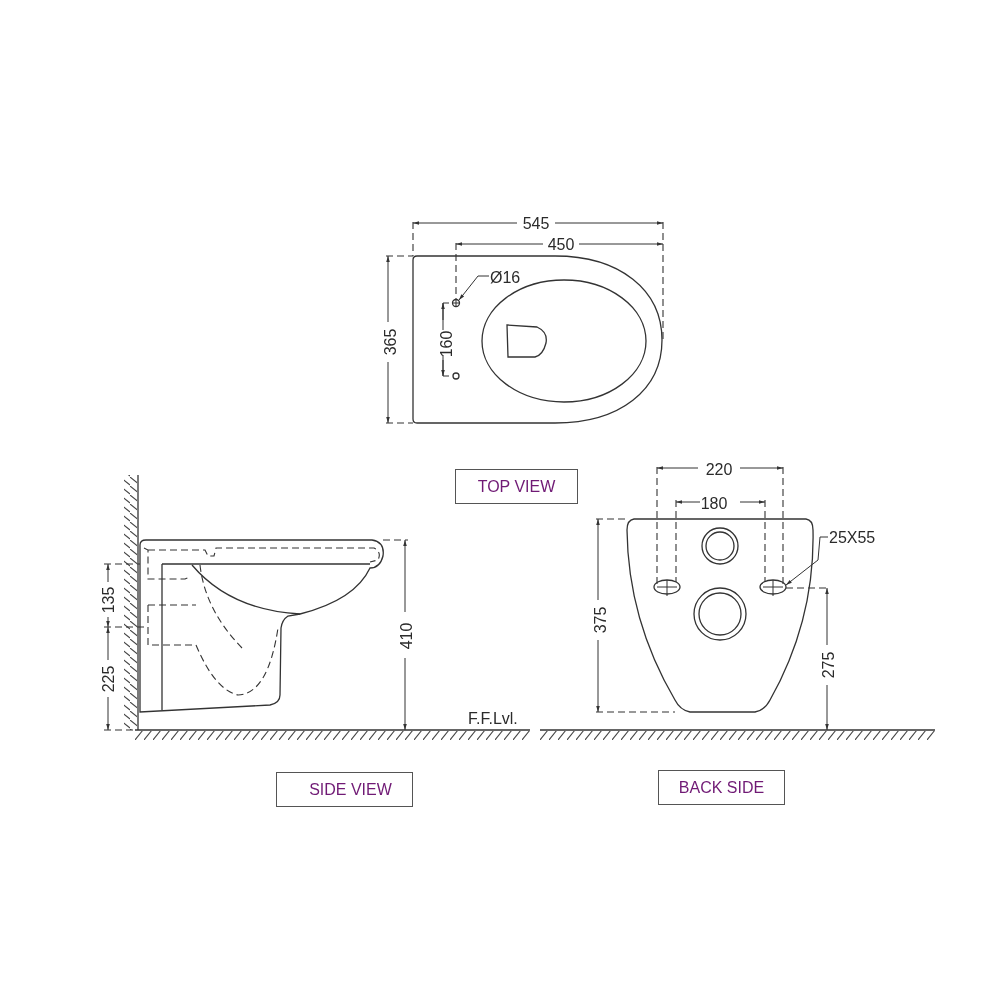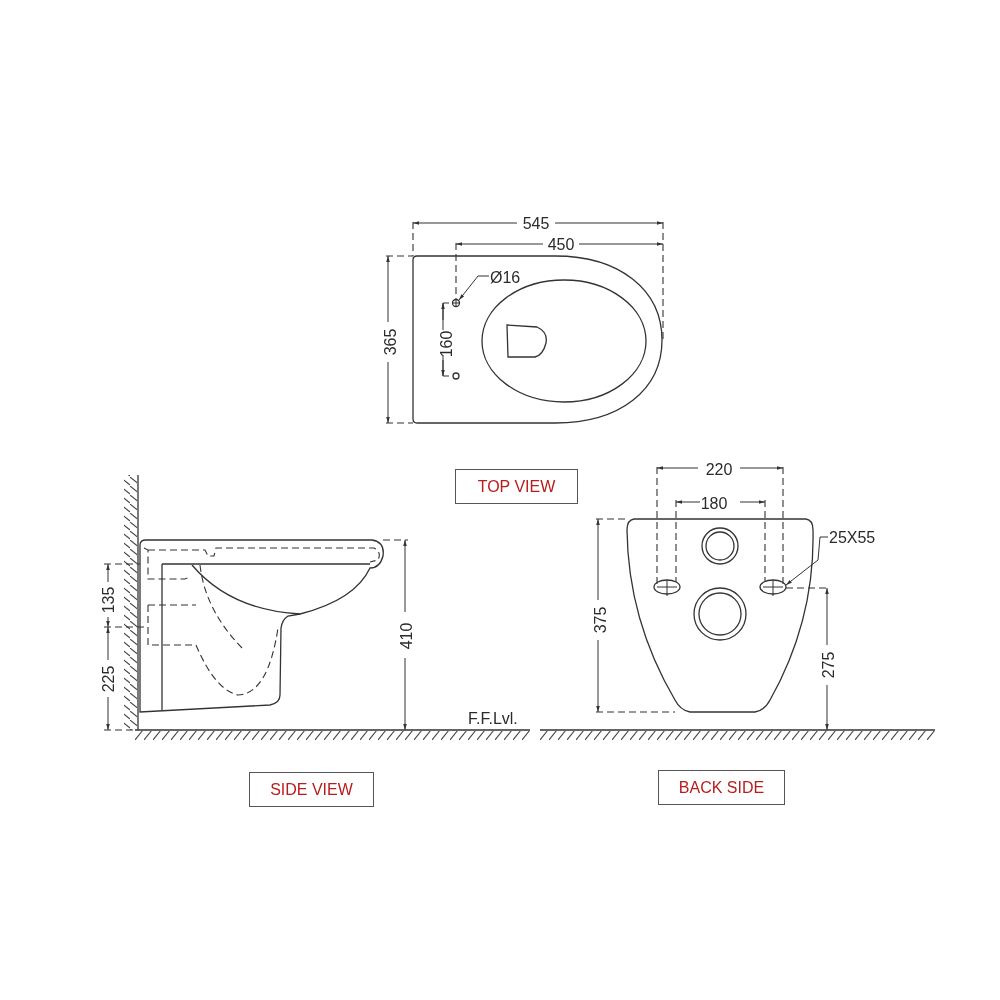--- a/index.html
+++ b/index.html
@@ -5,21 +5,21 @@
   html, body { margin: 0; padding: 0; background: #ffffff; }
   body { width: 1000px; height: 1000px; position: relative; overflow: hidden;
          font-family: "Liberation Sans", "DejaVu Sans", sans-serif; }
   svg { position: absolute; left: 0; top: 0; }
   .ln { stroke: #333; stroke-width: 1.3; fill: none; }
   .dash { stroke: #333; stroke-width: 1.1; fill: none; stroke-dasharray: 7 4; }
   .dim { stroke: #333; stroke-width: 1; fill: none; }
   .hatch { stroke: #444; stroke-width: 1.1; }
   .lbl { font-size: 16px; fill: #2b2b2b; font-family: "Liberation Sans", "DejaVu Sans", sans-serif; }
   .view-box { position: absolute; border: 1.3px solid #555; background: #fff;
-              font-size: 16px; color: #b91c1c; display: flex; align-items: center; justify-content: center;
+              font-size: 16px; color: #701a75; display: flex; align-items: center; justify-content: center;
               font-family: "Liberation Sans", "DejaVu Sans", sans-serif; }
 </style>
 </head>
 <body>
 
 <svg width="1000" height="1000" viewBox="0 0 1000 1000">
   <defs>
     <marker id="arr" viewBox="0 0 10 10" refX="10" refY="5" markerWidth="10" markerHeight="6" orient="auto-start-reverse">
       <path d="M0,2 L10,5 L0,8 z" fill="#333"></path>
     </marker>
@@ -145,14 +145,14 @@
     <text class="lbl" x="0" y="0" text-anchor="middle" transform="translate(606,620) rotate(-90)">375</text>
 
     <line class="dash" x1="786" y1="588" x2="830" y2="588"></line>
     <line class="dim" x1="827" y1="588" x2="827" y2="645" marker-start="url(#arr)"></line>
     <line class="dim" x1="827" y1="685" x2="827" y2="730" marker-end="url(#arr)"></line>
     <text class="lbl" x="0" y="0" text-anchor="middle" transform="translate(834,665) rotate(-90)">275</text>
   </g>
 </svg>
 
 <div class="view-box" style="left:455px;top:469px;width:121px;height:33px;">TOP VIEW</div>
-<div class="view-box" style="left:249px;top:772px;width:123px;height:33px;">SIDE VIEW</div>
+<div class="view-box" style="left:276px;top:772px;width:123px;height:33px;padding-left:12px;">SIDE VIEW</div>
 <div class="view-box" style="left:658px;top:770px;width:125px;height:33px;">BACK SIDE</div>
 
 </body></html>

